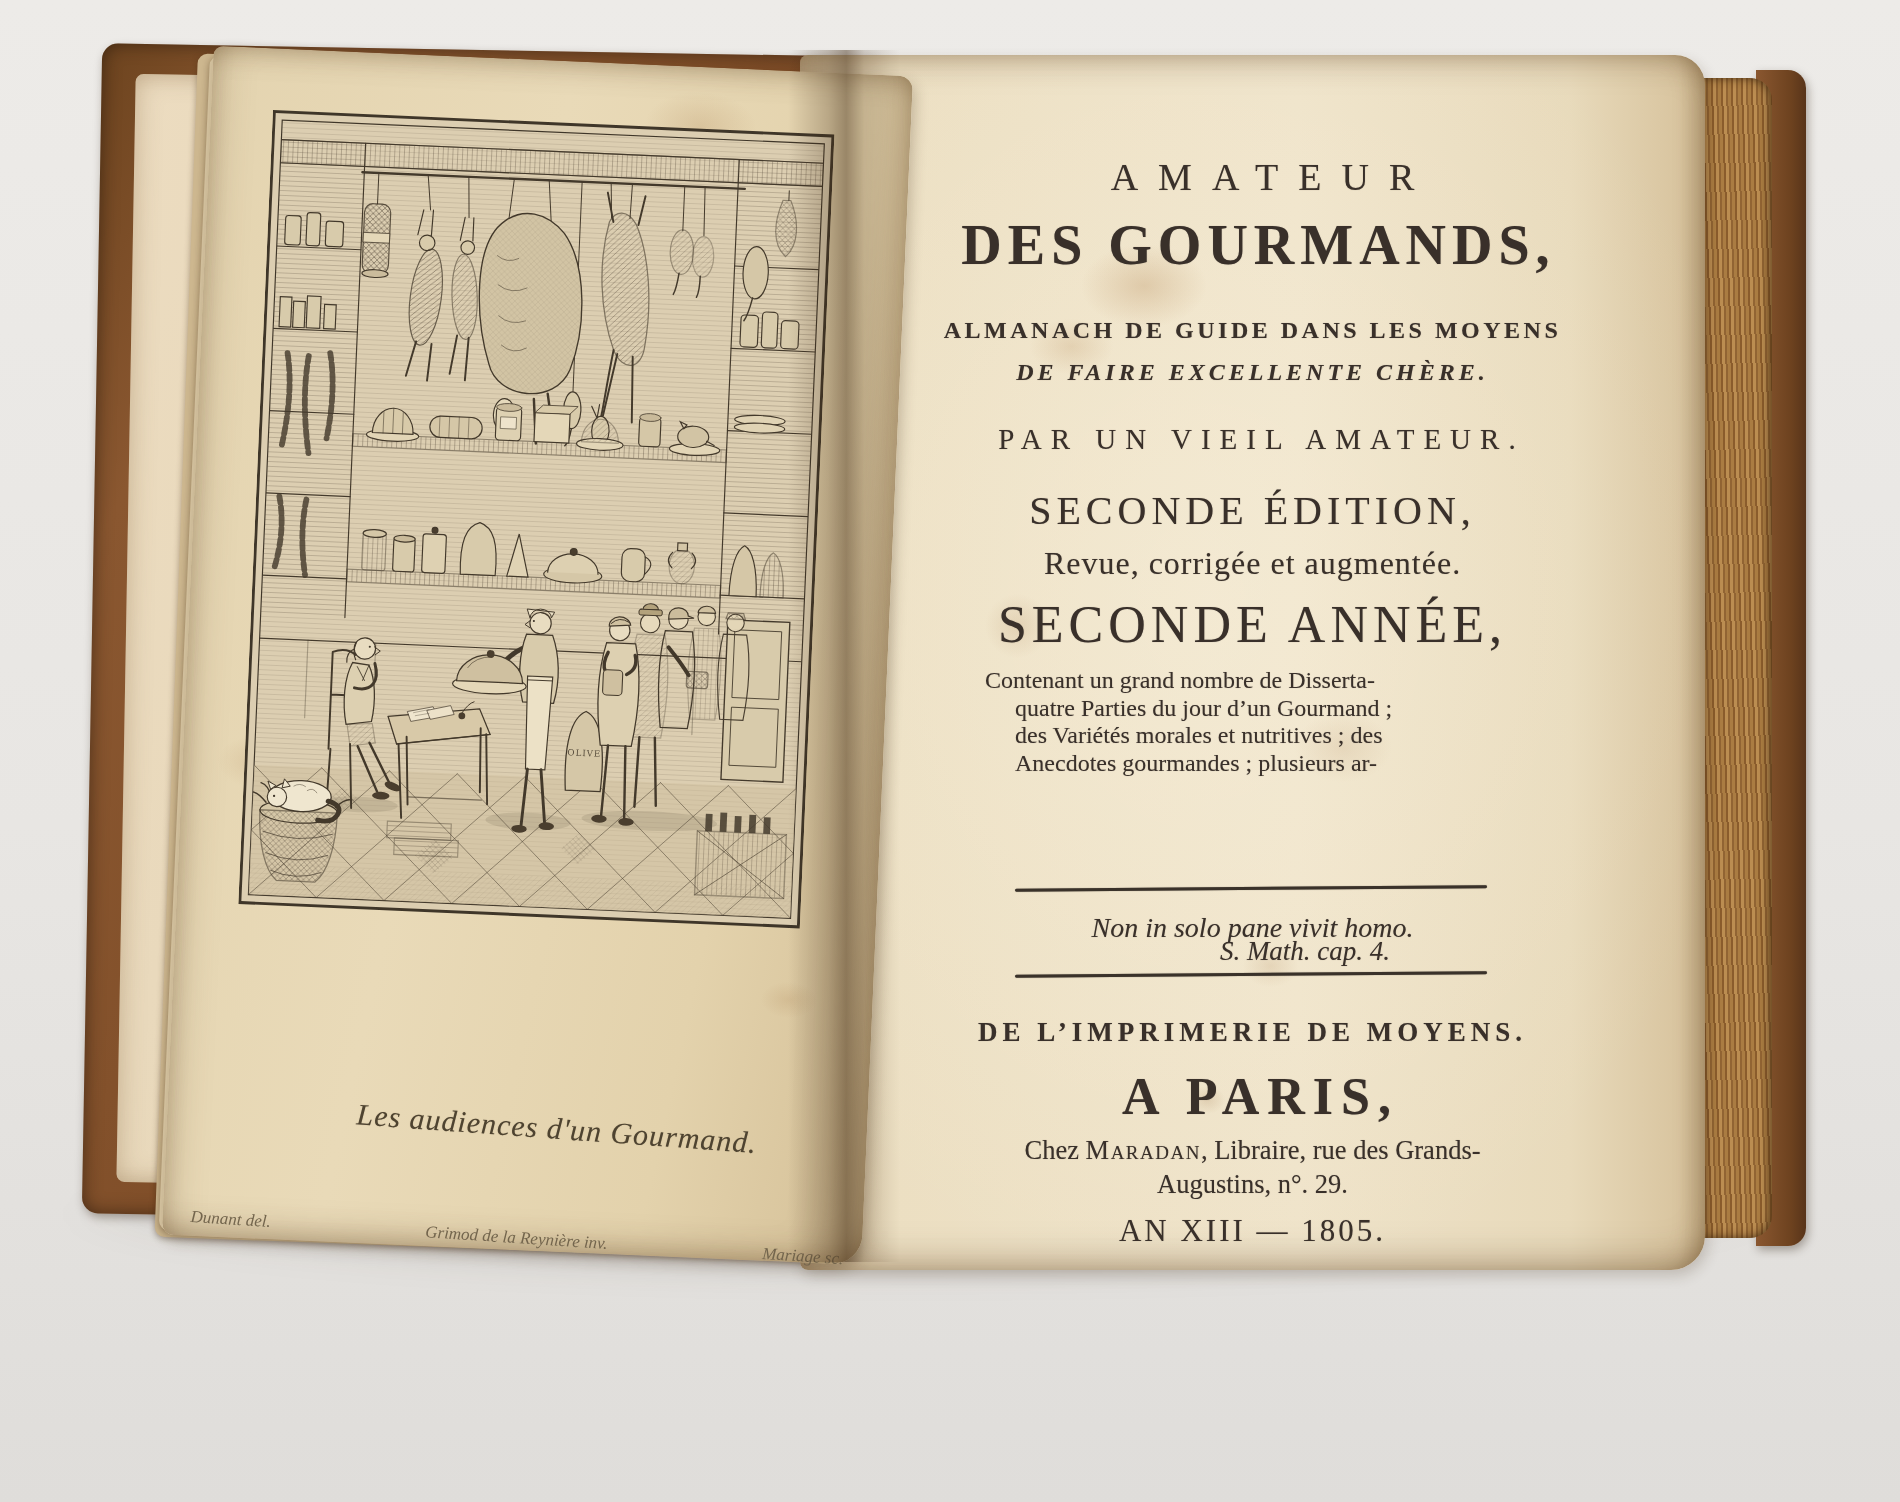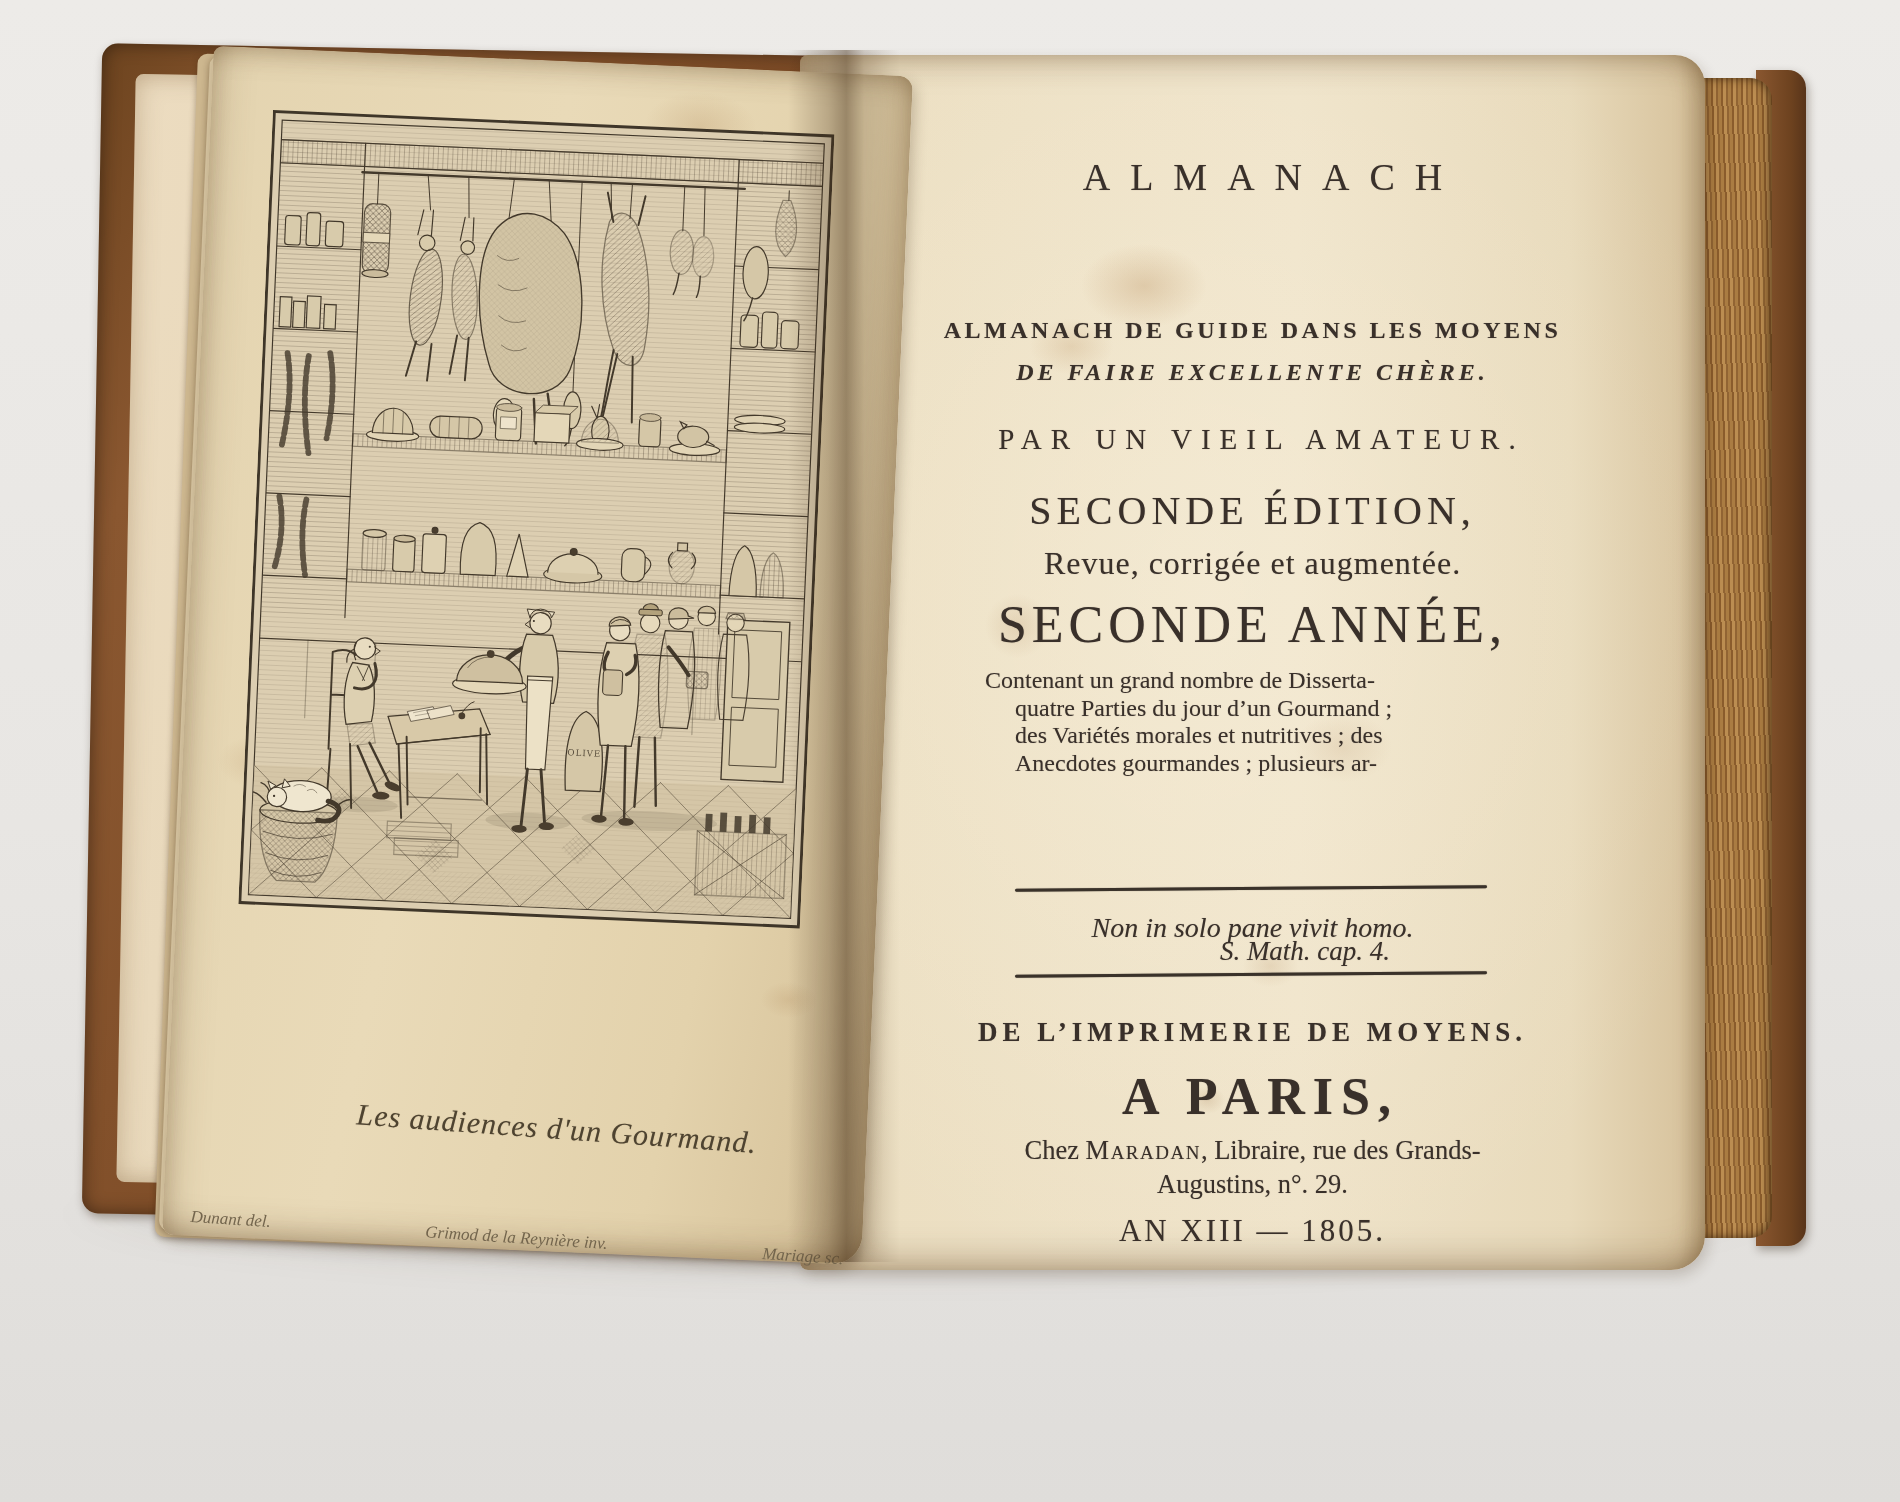--- a/index.html
+++ b/index.html
@@ -116,21 +116,22 @@
 
   <div class="abs" id="left-cover">
     <div class="abs" id="left-pastedown"></div>
   </div>
   <div class="abs" id="right-cover-edge"></div>
   <div class="abs" id="fore-edge"></div>
   <div class="abs page-stack" id="stack1"></div>
   <div class="abs page-stack" id="stack2"></div>
 
   <div class="abs" id="right-page">
-    <div class="line l-alm">ALMANACH</div>
+    <div class="line l-alm">AMATEUR</div>
+    <div class="line l-gour">DES GOURMANDS,</div>
     <div class="line l-serv">ALMANACH DE GUIDE DANS LES MOYENS</div>
     <div class="line l-faire">DE FAIRE EXCELLENTE CHÈRE.</div>
     <div class="line l-par">PAR UN VIEIL AMATEUR.</div>
     <div class="line l-edit">SECONDE ÉDITION,</div>
     <div class="line l-revue">Revue, corrigée et augmentée.</div>
     <div class="line l-annee">SECONDE ANNÉE,</div>
 
     <div id="contents">
       <div class="cl">Contenant un grand nombre de Disserta-</div>
       <div class="cl indent">quatre Parties du jour d’un Gourmand ;</div>

